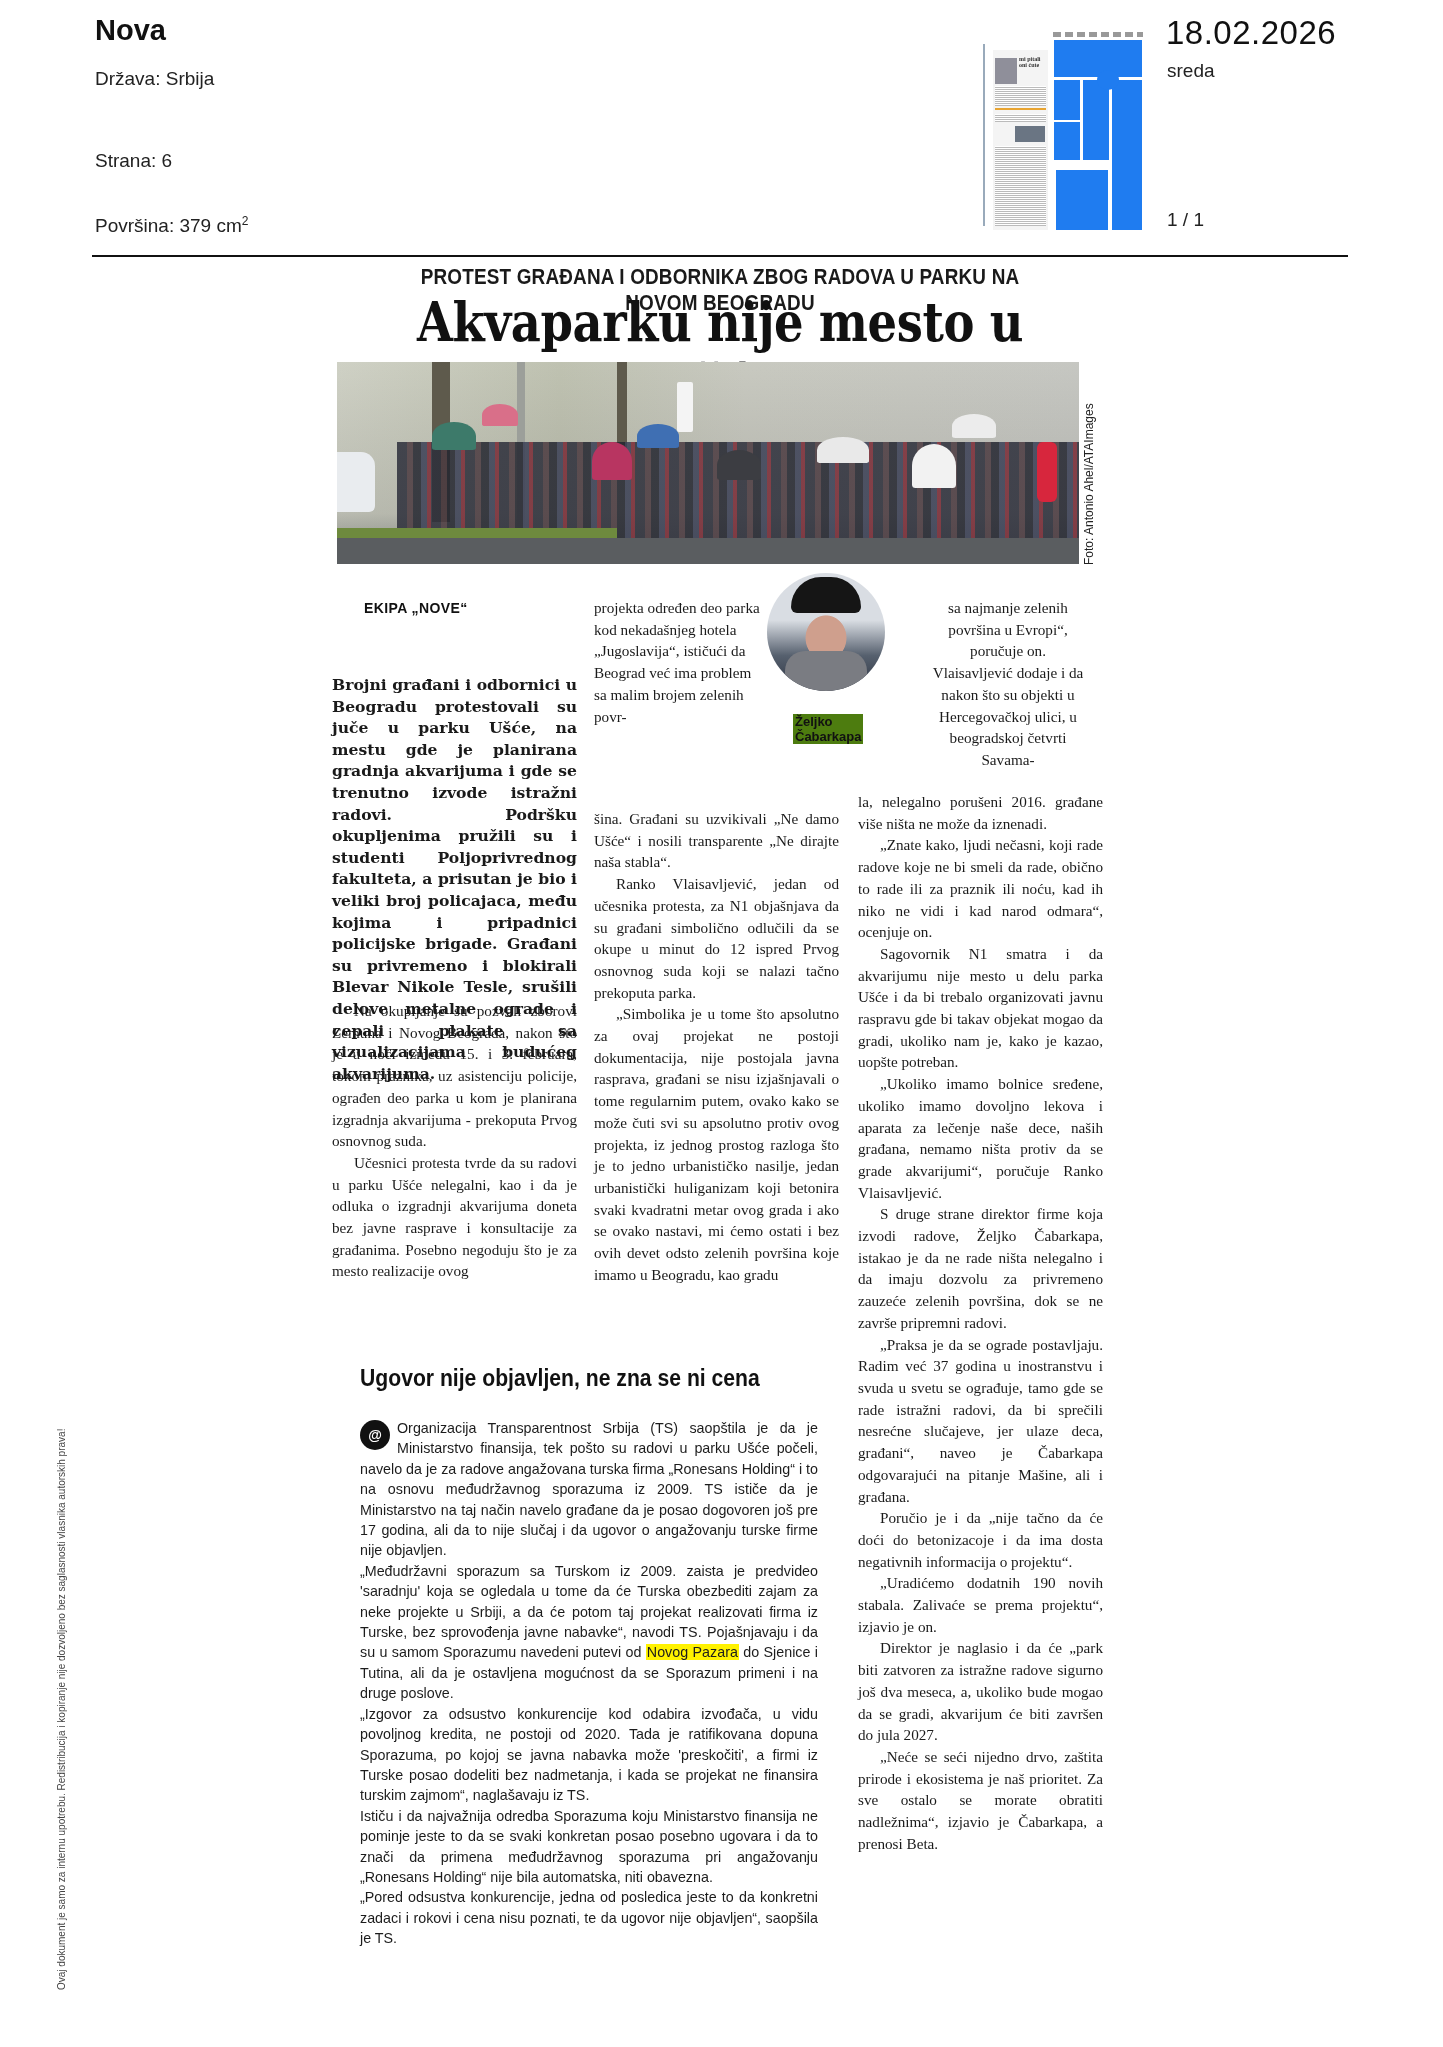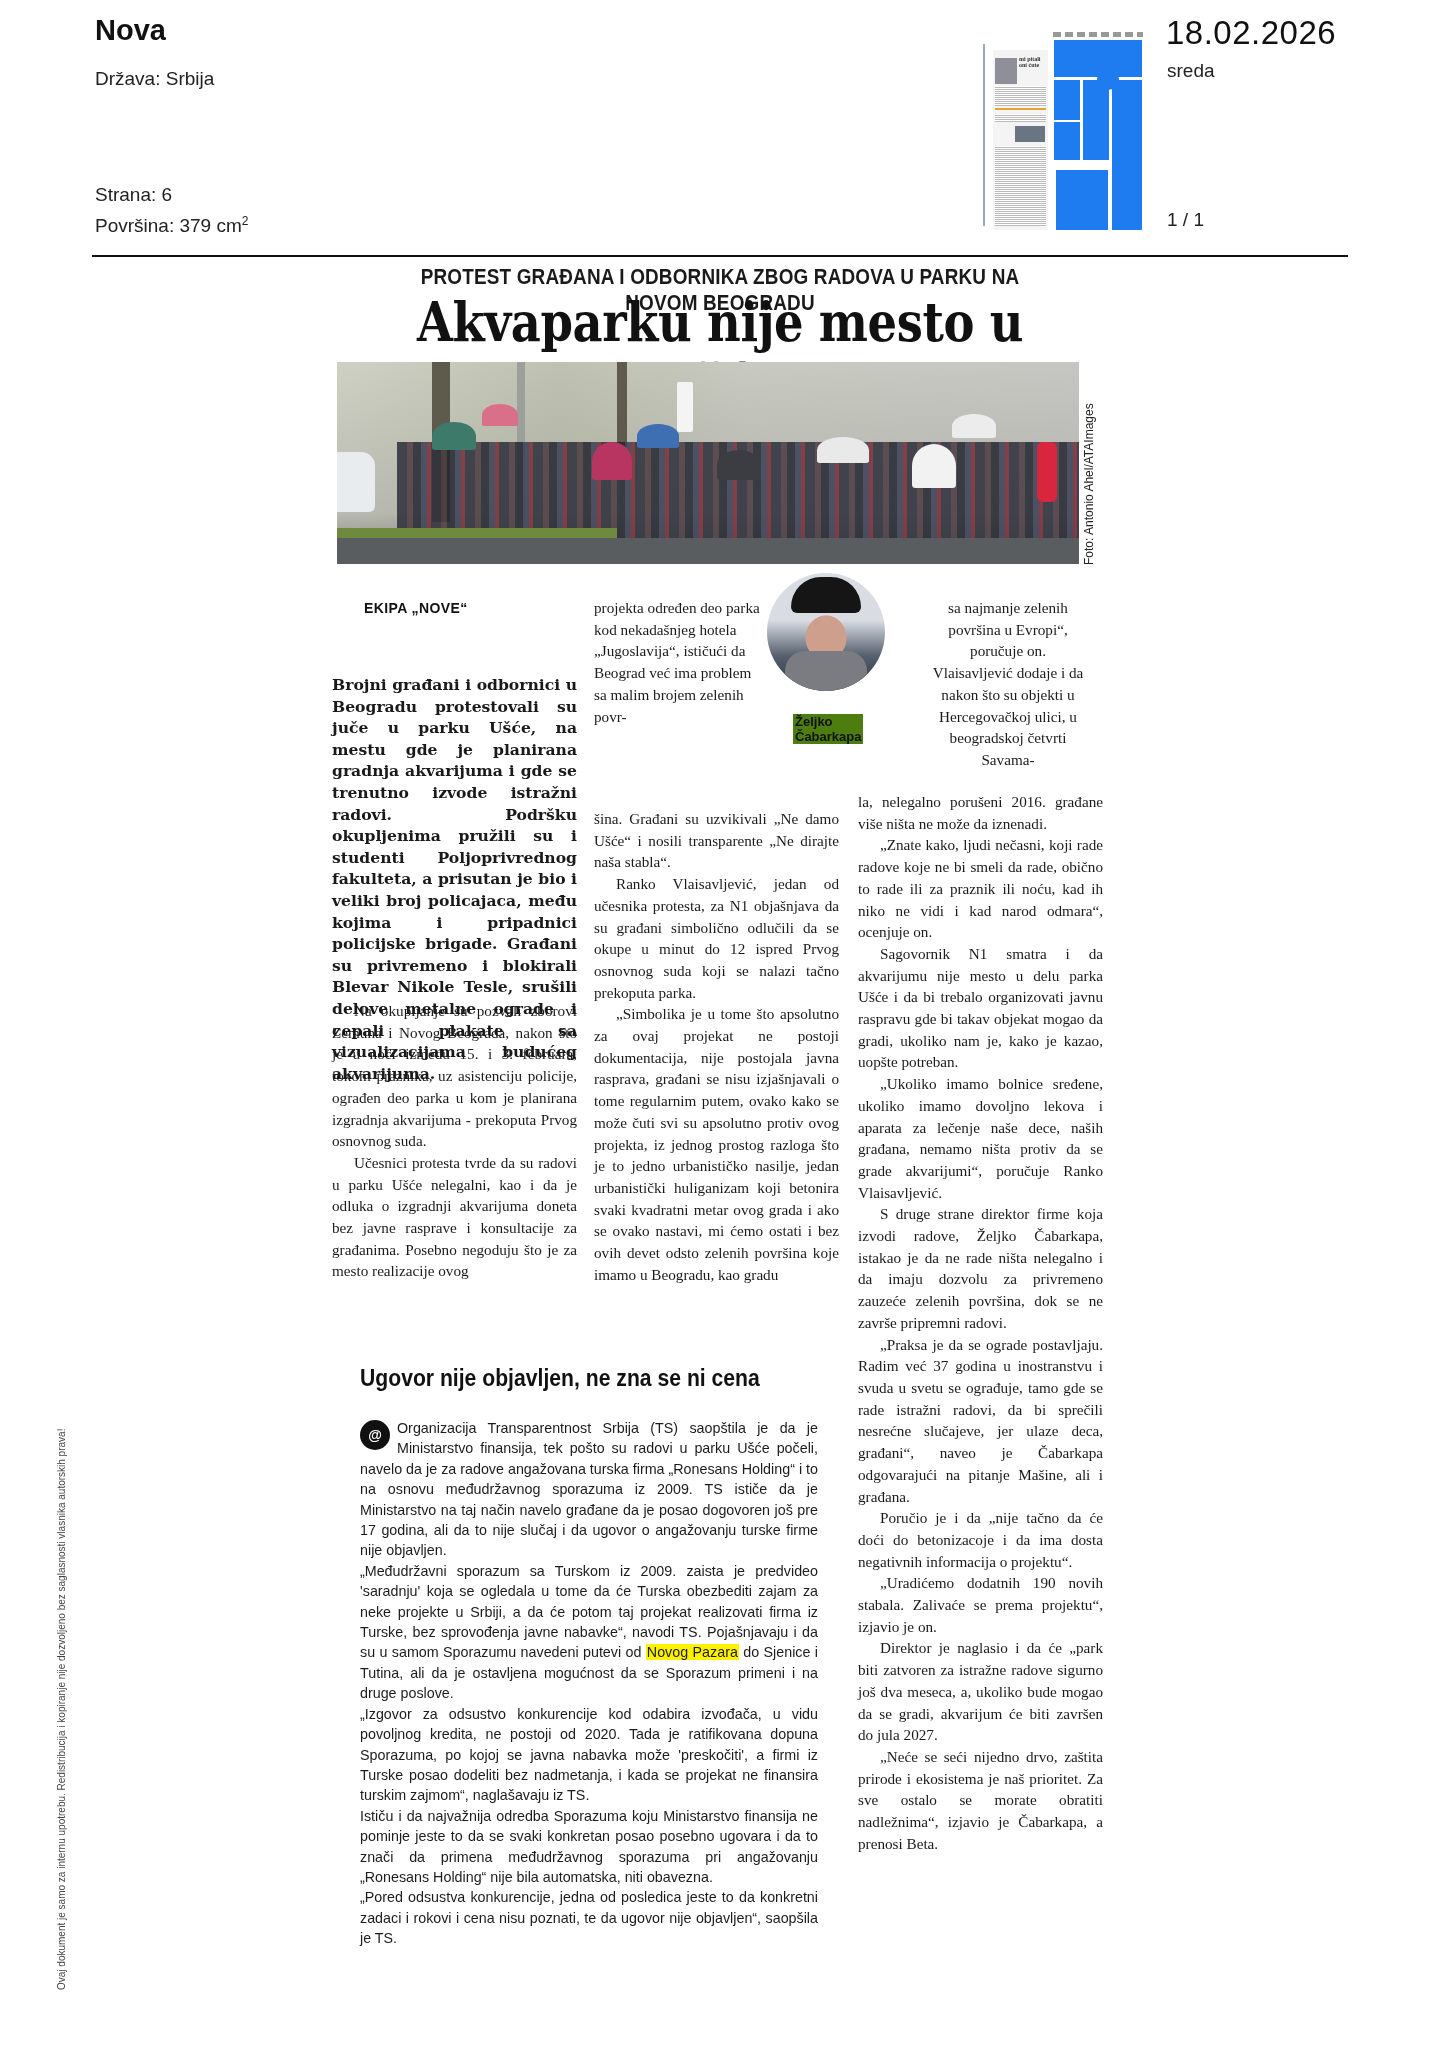--- a/index.html
+++ b/index.html
@@ -2,21 +2,21 @@
 <html><head>
   <meta charset="utf-8">
   <style>
     html, body { margin: 0; padding: 0; background: #ffffff; }
     body { width: 1443px; height: 2047px; position: relative; overflow: hidden; font-family: "Liberation Sans", sans-serif; color: #111; }
 
     
     .pub-name { position: absolute; left: 95px; top: 14px; font-size: 29px; font-weight: bold; color: #111; }
     .meta { position: absolute; left: 95px; font-size: 19px; color: #222; }
     .meta.country { top: 68px; }
-    .meta.page { top: 184px; }
+    .meta.page { top: 150px; }
     .meta.area { top: 215px; }
     .meta.area sup { font-size: 12px; vertical-align: super; line-height: 0; }
     .date { position: absolute; left: 1166px; top: 14px; font-size: 33px; color: #111; letter-spacing: 0.5px; }
     .weekday { position: absolute; left: 1167px; top: 60px; font-size: 19px; color: #222; }
     .pagecount { position: absolute; left: 1167px; top: 209px; font-size: 19px; color: #222; text-align: center; }
     .header-rule { position: absolute; left: 92px; top: 255px; width: 1256px; height: 2px; background: #111; }
 
     
     .thumb { position: absolute; left: 983px; top: 30px; width: 175px; height: 205px; background: #fff; }
     .thumb .vline { position: absolute; left: 0; top: 14px; width: 2px; height: 182px; background: #9ab; }

